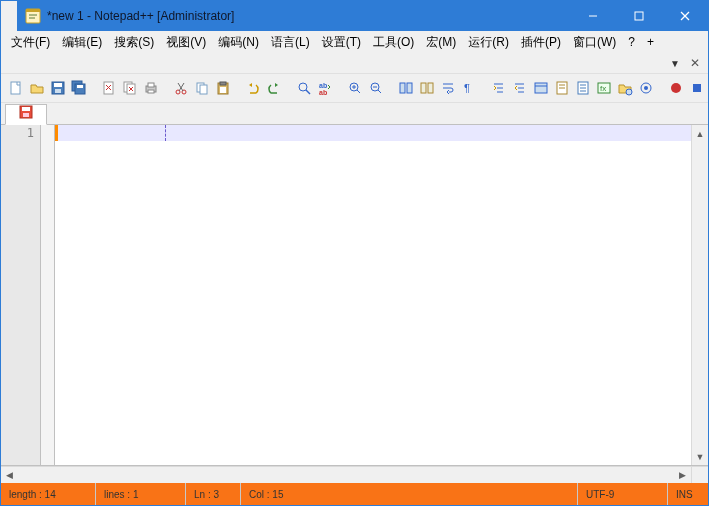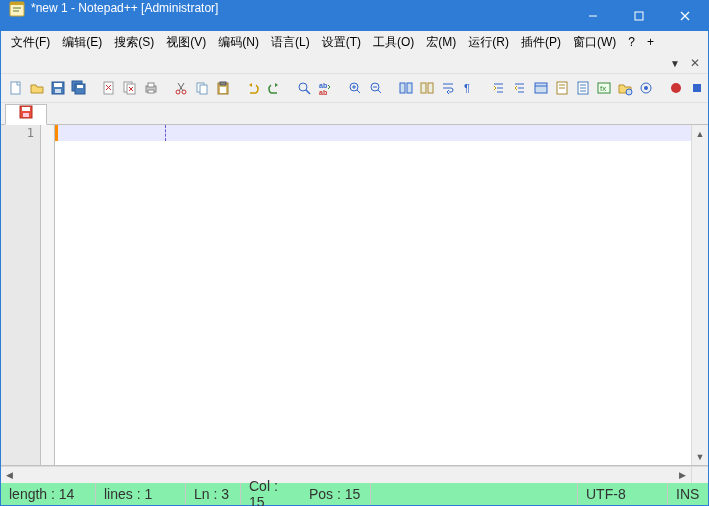--- a/index.html
+++ b/index.html
@@ -1,19 +1,19 @@
 <!DOCTYPE html>
 <html><head>
 <meta charset="utf-8">
 <style>
   * { box-sizing: border-box; margin: 0; padding: 0; }
   body { font-family: Tahoma, "Microsoft YaHei", sans-serif; font-size: 12px; background: #fff; overflow: hidden; }
   .window { width: 709px; height: 506px; border: 1px solid #2e7cd6; display: flex; flex-direction: column; background: #f0f0f0; }
 
-  .titlebar { height: 30px; background: #2e7cd6; display: flex; color: #ffffff; }
+  .titlebar { height: 30px; background: #2e7cd6; display: flex; align-items: center; color: #0f172a; margin-left: 16px; }
   .titlebar .app-icon { width: 16px; height: 16px; margin: 0 6px 0 8px; }
   .titlebar .title { flex: 1; font-size: 12px; }
   .titlebar .winbtn { width: 46px; height: 30px; display: flex; align-items: center; justify-content: center; }
 
   .menubar { height: 22px; background: #f0f0f0; display: flex; align-items: center; padding: 0 4px; font-size: 12px; }
   .menubar .menuitem { padding: 2px 6px; white-space: nowrap; cursor: default; }
   .menubar .q { padding: 2px 6px; }
   .menubar .plus { padding: 2px 6px; }
 
   .sub-line { height: 20px; display: flex; align-items: center; justify-content: flex-end; padding-right: 8px; gap: 10px; background:#f0f0f0; }
@@ -37,21 +37,21 @@
   .textarea .line { height: 16px; position: relative; background: #e8e8ff; }
   .textarea .caret { position: absolute; top: 0; left: 110px; width: 1px; height: 16px; border-left: 1px dashed #6a5acd; }
   .textarea .line-marker { position: absolute; left: 0; top: 0; width: 3px; height: 16px; background: #ff8c00; }
   .vscroll { width: 17px; background: #f0f0f0; border-left: 1px solid #dadada; display: flex; flex-direction: column; }
   .vscroll .arrow { height: 17px; display:flex; align-items:center; justify-content:center; color:#606060; font-size:9px; }
   .vscroll .track { flex: 1; }
   .hscroll { height: 17px; background: #f0f0f0; border-top: 1px solid #dadada; display: flex; }
   .hscroll .arrow { width: 17px; display:flex; align-items:center; justify-content:center; color:#606060; font-size:9px;}
   .hscroll .track { flex: 1; }
 
-  .statusbar { height: 22px; background: #86efac; display: flex; align-items: center; font-size: 14px; color: #333; }
+  .statusbar { height: 22px; background: #f97316; display: flex; align-items: center; font-size: 10px; color: #333; }
   .statusbar .cell { padding: 0 8px; border-right: 1px solid #c8c8c8; height: 100%; display: flex; align-items: center; }
   .statusbar .spacer { flex: 1; border-right: 1px solid #c8c8c8; height:100%; }
   .statusbar .cell.last { border-right: none; }
 </style>
 </head>
 <body>
 
 <div class="window">
 
   <div class="titlebar">
@@ -353,19 +353,18 @@
     <div class="track"></div>
     <div class="arrow">▶</div>
     <div style="width:17px;background:#f0f0f0;border-left:1px solid #dadada"></div>
   </div>
 
   <div class="statusbar">
     <div class="cell" style="width:95px">length : 14</div>
     <div class="cell" style="width:90px">lines : 1</div>
     <div class="cell" style="width:55px">Ln : 3</div>
     <div class="cell" style="width:60px;border-right:none">Col : 15</div>
-    <div class="cell" style="width:70px">Pos : 15</div>
     <div class="spacer"></div>
-    <div class="cell" style="width:90px">UTF-8</div>
+    <div class="cell" style="width:90px">UTF-9</div>
     <div class="cell last" style="width:40px">INS</div>
   </div>
 
 </div>
 
 </body></html>

